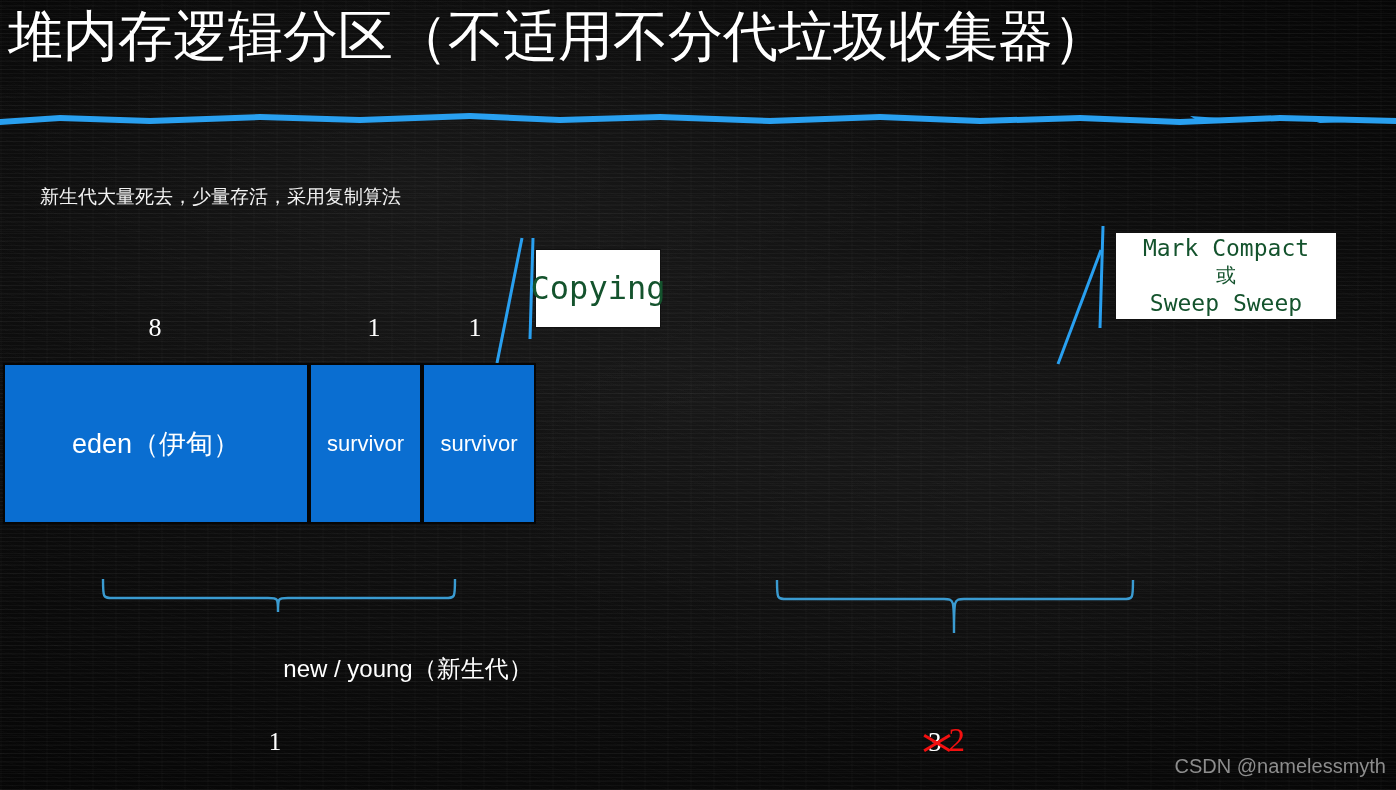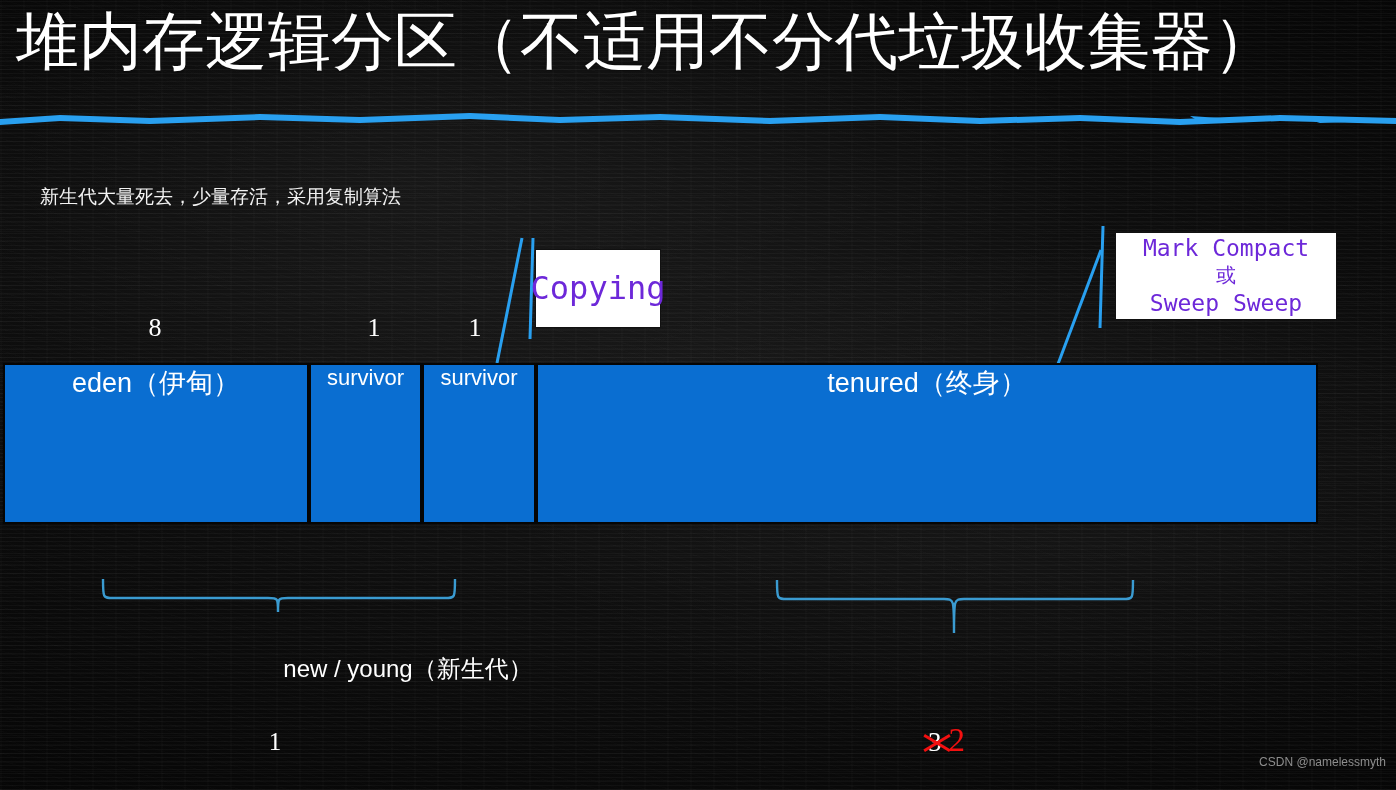--- a/index.html
+++ b/index.html
@@ -28,22 +28,22 @@
     position:absolute; inset:0;
     opacity:.5;
     background-image:
       repeating-linear-gradient(17deg, rgba(255,255,255,0.02) 0 1px, rgba(0,0,0,0) 1px 7px),
       repeating-linear-gradient(-9deg, rgba(255,255,255,0.015) 0 1px, rgba(0,0,0,0) 1px 11px);
     pointer-events:none;
   }
 
   
   #title {
-    position:absolute; left:16px; top:8px;
-    font-size:63px; line-height:1.05;
+    position:absolute; left:8px; top:8px;
+    font-size:55px; line-height:1.05;
     letter-spacing:0px;
     color:#fff;
     white-space:nowrap;
     text-shadow:0 0 2px rgba(0,0,0,.9);
   }
 
   
   #rule { position:absolute; left:0; top:104px; width:1396px; height:26px; }
 
   
@@ -66,21 +66,21 @@
   }
   #ratio-eden { left:135px; top:313px; }
   #ratio-s0   { left:354px; top:313px; }
   #ratio-s1   { left:455px; top:313px; }
 
   
   .callout {
     position:absolute;
     background:#ffffff;
     border:1px solid #111;
-    color:#6d28d9;
+    color:#14532d;
     font-family:"DejaVu Sans Mono", monospace;
     text-align:center;
     display:flex; flex-direction:column;
     align-items:center; justify-content:center;
     line-height:1.28;
   }
   #callout-copying { left:535px; top:249px; width:126px; height:79px; font-size:32px; }
   #callout-mark    { left:1115px; top:232px; width:222px; height:88px; font-size:23px; }
   #callout-mark .cn { font-family:"DejaVu Sans", sans-serif; font-size:20px; }
 
@@ -89,21 +89,21 @@
 
   
   #heap-bar {
     position:absolute; left:3px; top:363px;
     width:1315px; height:161px;
     display:flex;
   }
   .region {
     background:#0a6ed1;
     border:2px solid #050505;
-    display:flex; justify-content:center;
+    display:flex; align-items:center; justify-content:center;
     color:#ffffff;
     font-size:27px;
     white-space:nowrap;
   }
   #region-eden     { width:306px; }
   #region-survivor0{ width:113px; font-size:22px; }
   #region-survivor1{ width:114px; font-size:22px; }
   #region-tenured  { flex:1 1 auto; }
 
   
@@ -143,22 +143,22 @@
     left:-6px; top:50%;
     width:30px; height:3px;
     background:#f31010;
   }
   #count-old-struck::before { transform:translateY(-50%) rotate(31deg); }
   #count-old-struck::after  { transform:translateY(-50%) rotate(-31deg); }
   #count-old-new { font-size:33px; color:#f31010; line-height:1; }
 
   
   #watermark {
-    position:absolute; right:10px; bottom:21px;
-    font-size:12px; color:#8d8d8d;
+    position:absolute; right:10px; bottom:12px;
+    font-size:20px; color:#8d8d8d;
     white-space:nowrap;
   }
 </style>
 </head>
 <body>
 
 <div id="slide">
   <div id="grain"></div>
 
   <div id="title">堆内存逻辑分区（不适用不分代垃圾收集器）</div>
@@ -205,23 +205,20 @@
   <div id="heap-bar">
     <div class="region" id="region-eden">
       <span>eden（伊甸）</span>
     </div>
     <div class="region" id="region-survivor0">
       <span>survivor</span>
     </div>
     <div class="region" id="region-survivor1">
       <span>survivor</span>
     </div>
-    <div class="region" id="region-tenured">
-      <span>tenured（终身）</span>
-    </div>
   </div>
 
   <div class="group-label" id="label-young">new / young（新生代）</div>
 
   <div class="count" id="count-young">1</div>
 
   <div id="count-old">
     <span id="count-old-struck">3</span>
     <span id="count-old-new">2</span>
   </div>

